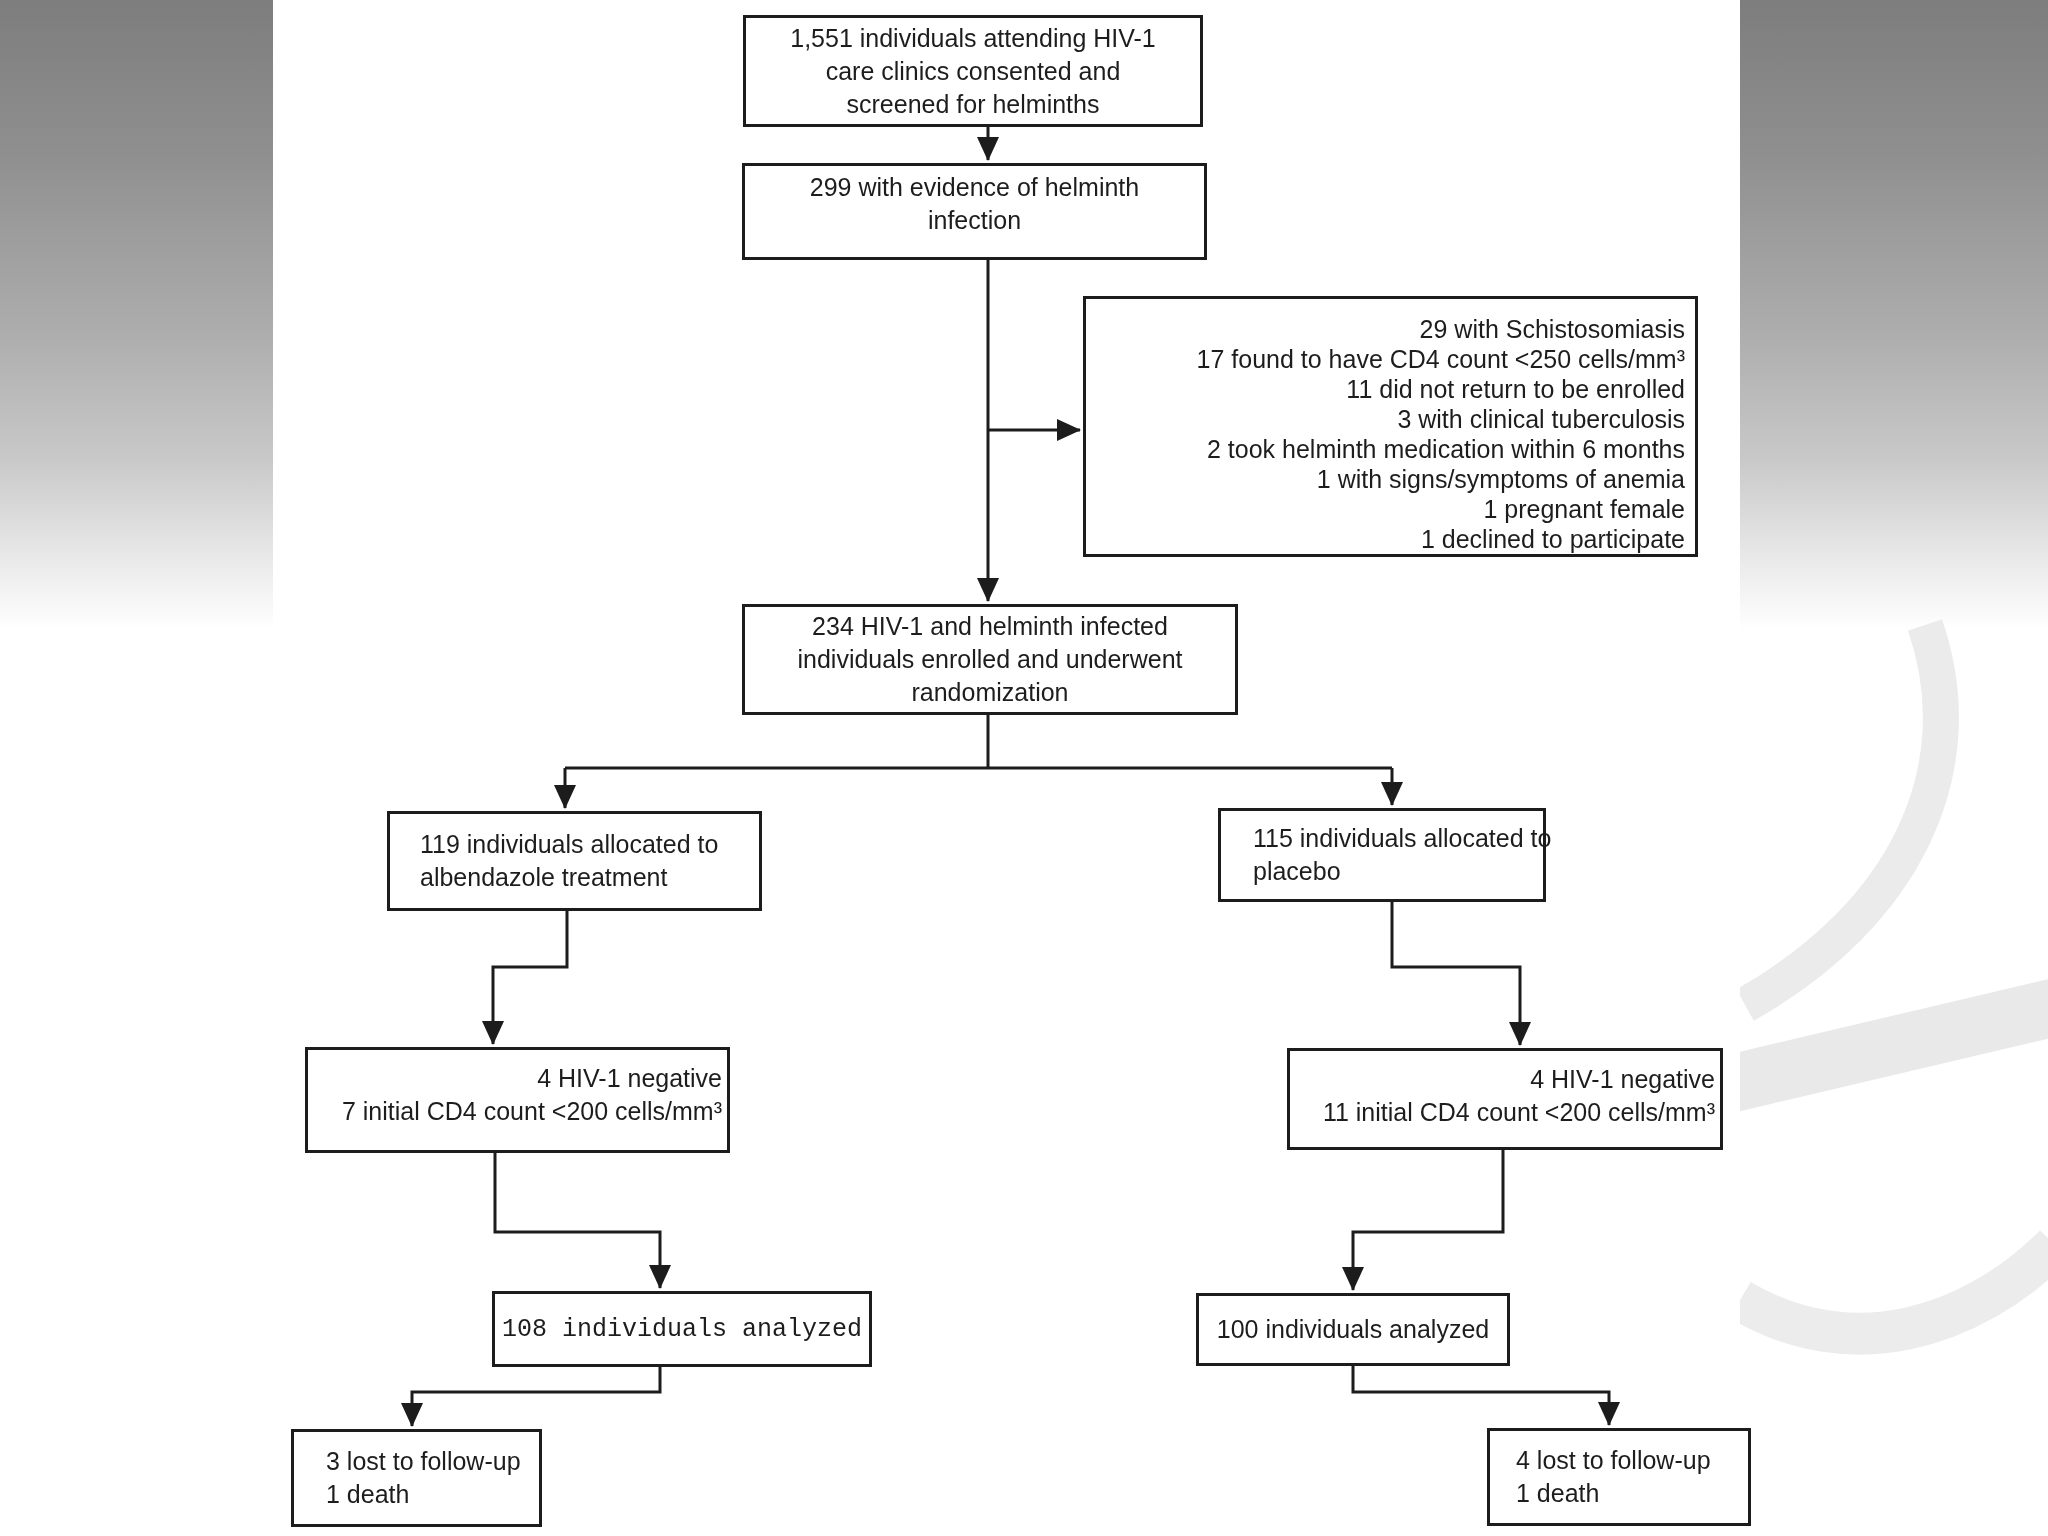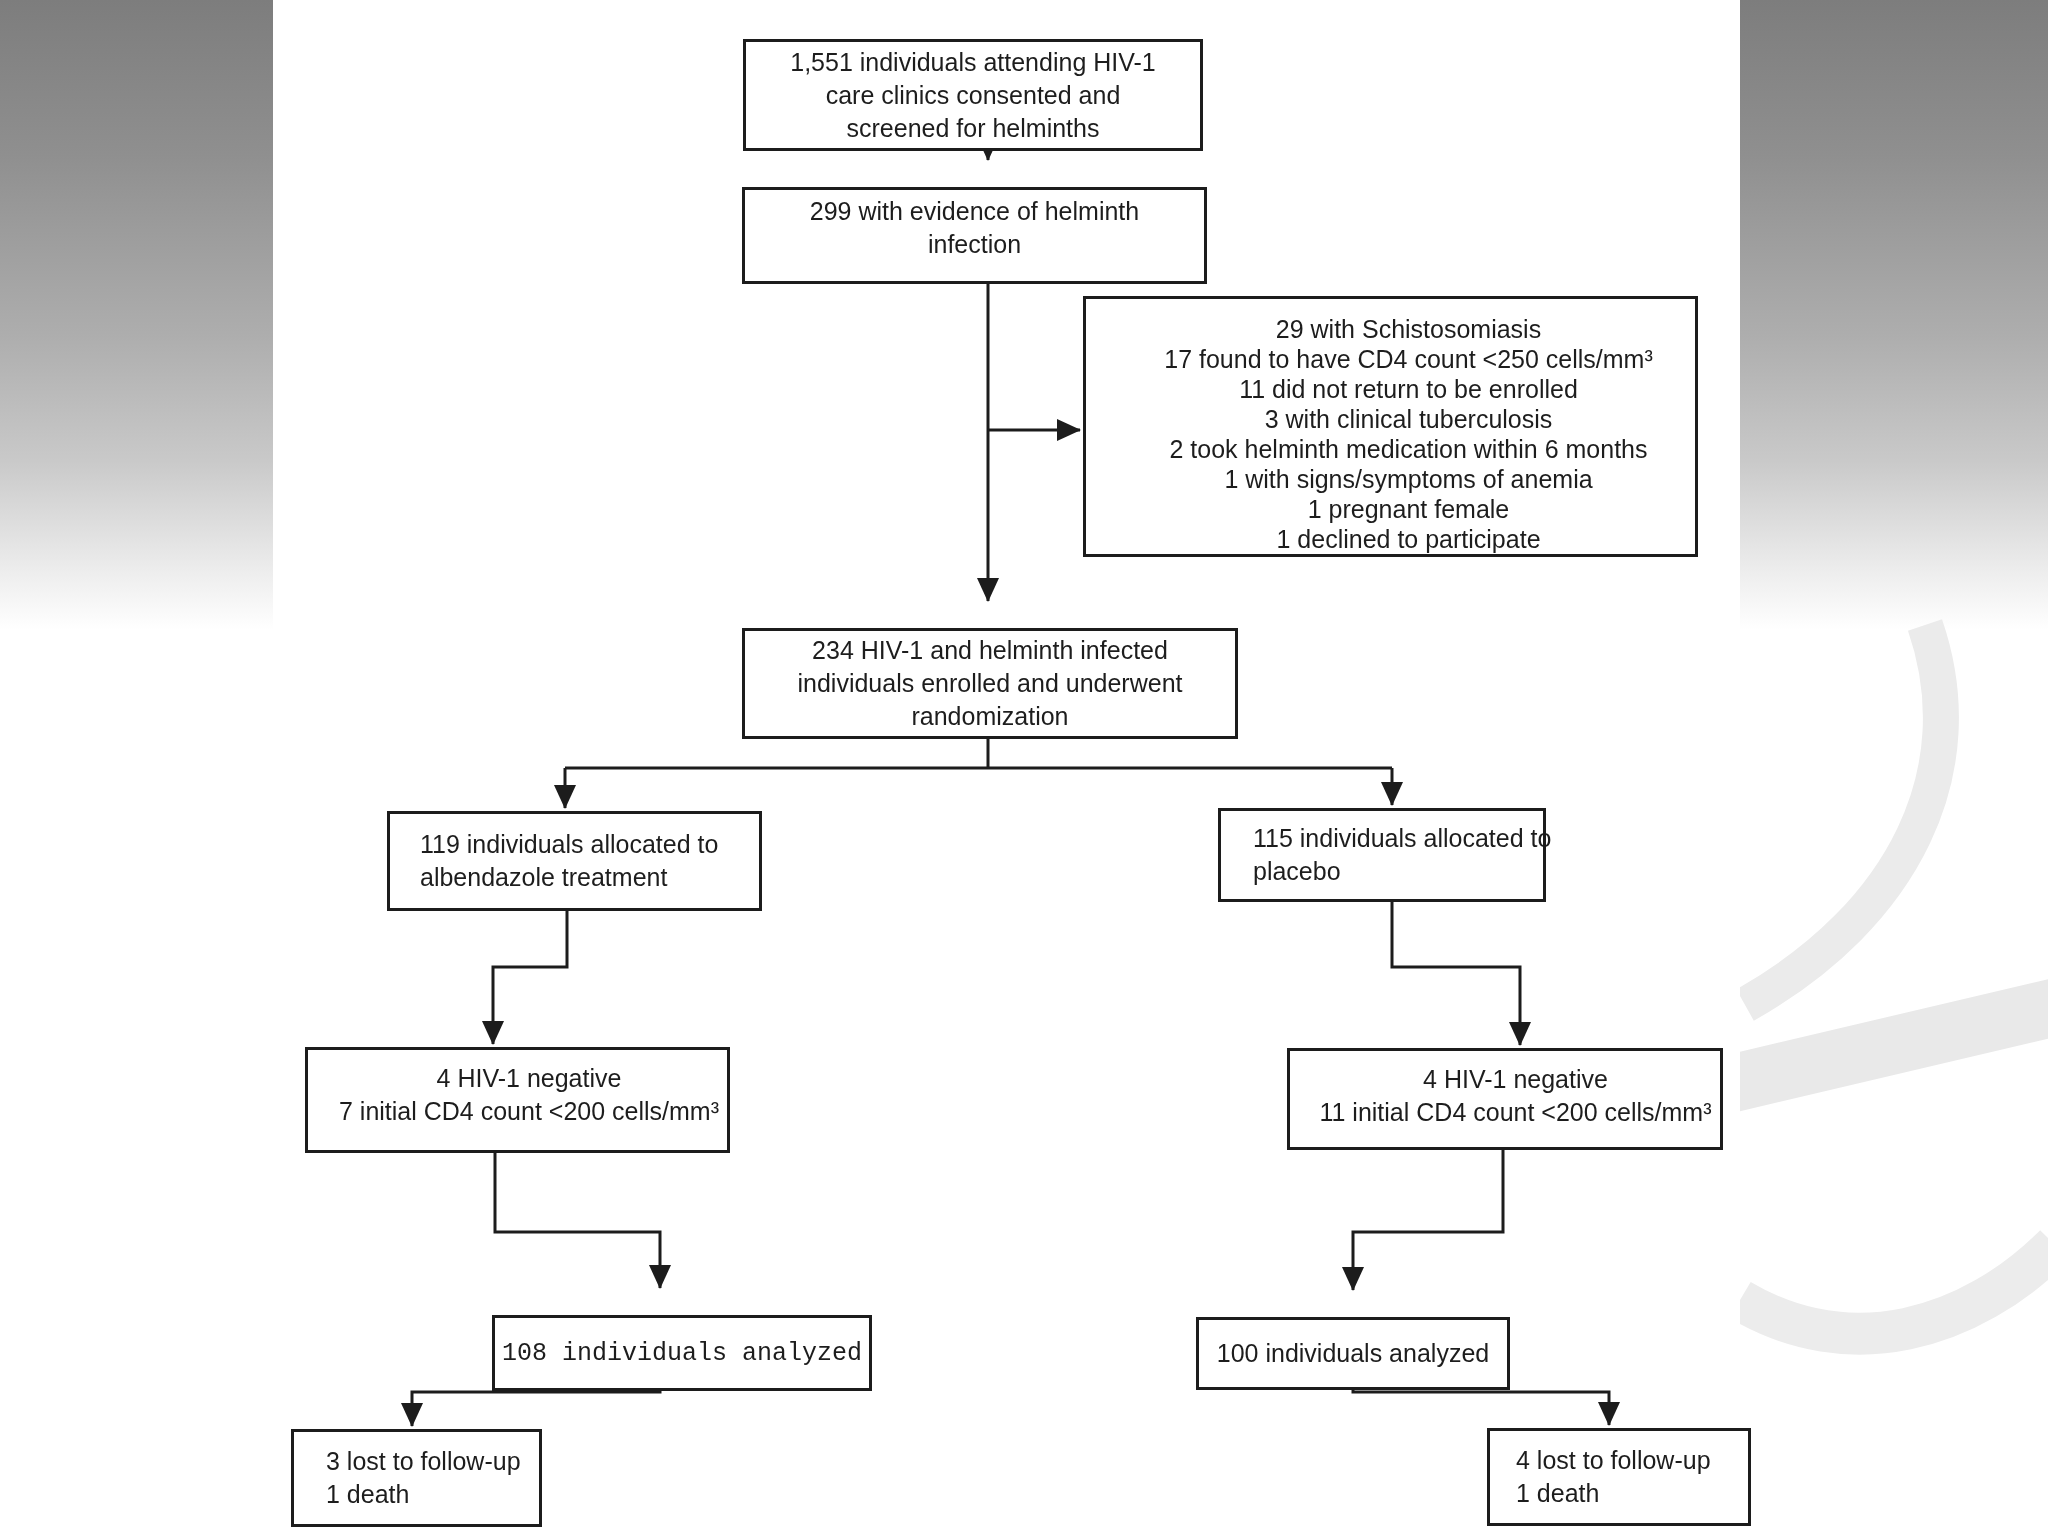--- a/index.html
+++ b/index.html
@@ -21,23 +21,23 @@
   #connectors{position:absolute;left:0;top:0;}
   .box{
     position:absolute;
     box-sizing:border-box;
     background:#ffffff;
     border:3px solid #1c1c1c;
     font-size:25px;
     line-height:33px;
     display:flex;flex-direction:column;
   }
-  .box.center{align-items:center;justify-content:center;text-align:center;margin-top:24px;}
+  .box.center{align-items:center;justify-content:center;text-align:center;}
   .box.leftmid{align-items:flex-start;justify-content:center;text-align:left;}
-  .box.lefttop{align-items:center;justify-content:flex-start;text-align:left;}
+  .box.lefttop{align-items:flex-end;justify-content:flex-start;text-align:left;}
   .box.tight{line-height:30px;}
   .ln{white-space:nowrap;}
 </style>
 </head>
 <body>
 
 <div id="slide">
 
   <div id="left-strip" class="side-strip"></div>
   <div id="right-strip" class="side-strip">

